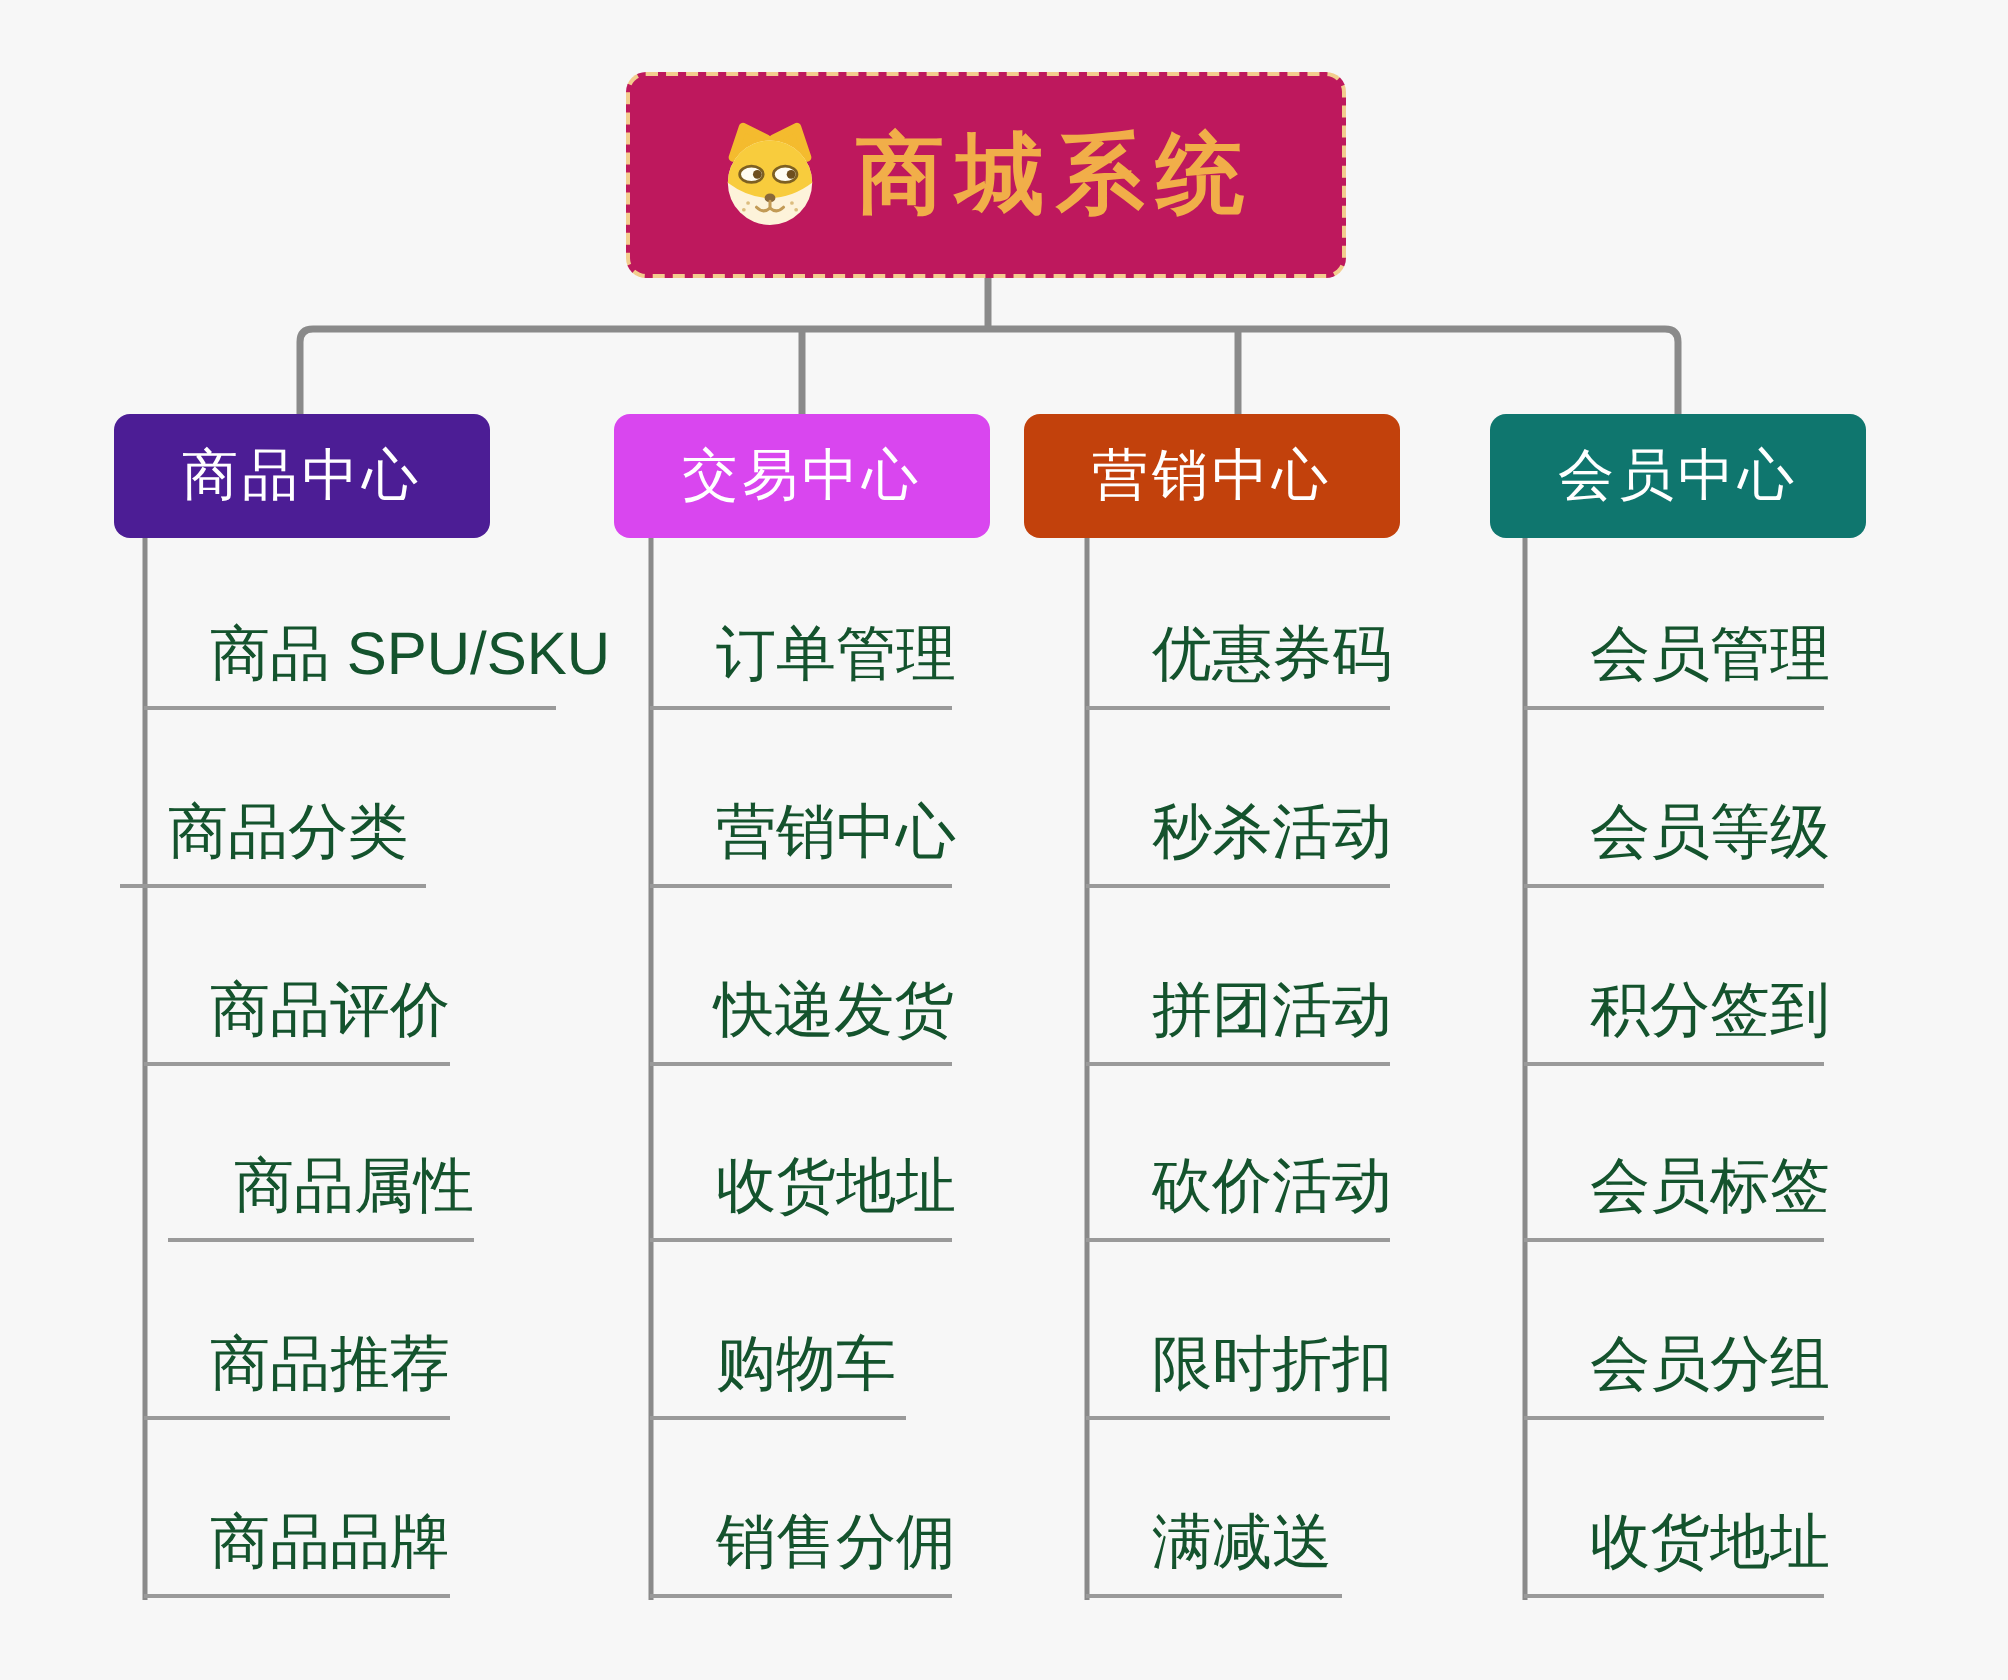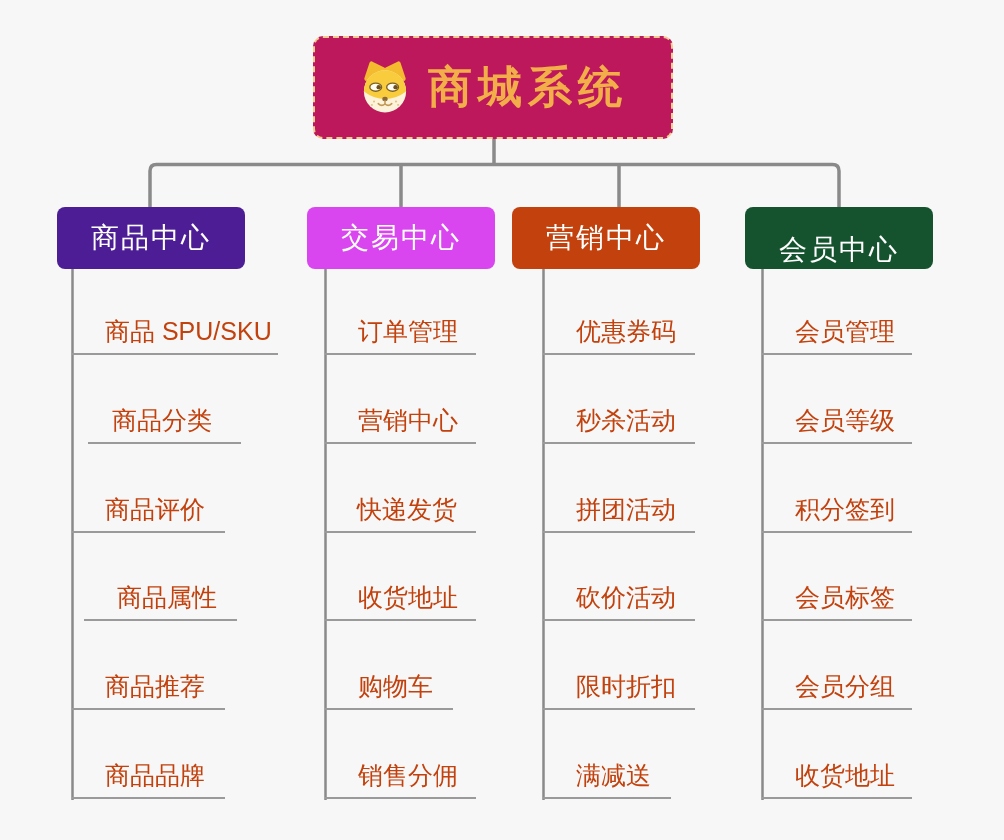--- a/index.html
+++ b/index.html
@@ -51,32 +51,32 @@
     align-items:center;
     justify-content:center;
     color:#ffffff;
     font-size:28px;
     letter-spacing:2px;
     white-space:nowrap;
   }
   .branch-blue{left:57px;background:#4c1d95;}
   .branch-red{left:307px;background:#d946ef;}
   .branch-orange{left:512px;background:#c2410c;}
-  .branch-green{left:745px;background:#14532d;align-items:flex-end;}
+  .branch-green{left:745px;background:#0f766e;}
   
   .leaf{
     position:absolute;
     height:40px;
     box-sizing:border-box;
     border-bottom:2px solid #9a9a9a;
     display:flex;
     align-items:flex-end;
     padding:0 0 5px 33px;
-    font-size:25px;
-    color:#c2410c;
+    font-size:30px;
+    color:#14532d;
     white-space:nowrap;
   }
 </style>
 </head>
 <body>
 
 <div class="canvas">
 
   <svg class="connector-svg" viewBox="0 0 1004 840" xmlns="http://www.w3.org/2000/svg">
     <g stroke="#8a8a8a" stroke-width="3.5" fill="none">
@@ -121,21 +121,21 @@
     <span>交易中心</span>
   </div>
   <div class="branch-box branch-orange">
     <span>营销中心</span>
   </div>
   <div class="branch-box branch-green">
     <span>会员中心</span>
   </div>
 
   <div class="leaf" style="left:72px;top:315px;width:206px;">商品 SPU/SKU</div>
-  <div class="leaf" style="left:88px;top:404px;width:153px;padding-left:24px;">商品分类</div>
+  <div class="leaf" style="left:60px;top:404px;width:153px;padding-left:24px;">商品分类</div>
   <div class="leaf" style="left:72px;top:493px;width:153px;">商品评价</div>
   <div class="leaf" style="left:84px;top:581px;width:153px;">商品属性</div>
   <div class="leaf" style="left:72px;top:670px;width:153px;">商品推荐</div>
   <div class="leaf" style="left:72px;top:759px;width:153px;">商品品牌</div>
 
   <div class="leaf" style="left:325px;top:315px;width:151px;">订单管理</div>
   <div class="leaf" style="left:325px;top:404px;width:151px;">营销中心</div>
   <div class="leaf" style="left:325px;top:493px;width:151px;padding-left:32px;">快递发货</div>
   <div class="leaf" style="left:325px;top:581px;width:151px;">收货地址</div>
   <div class="leaf" style="left:325px;top:670px;width:128px;">购物车</div>

